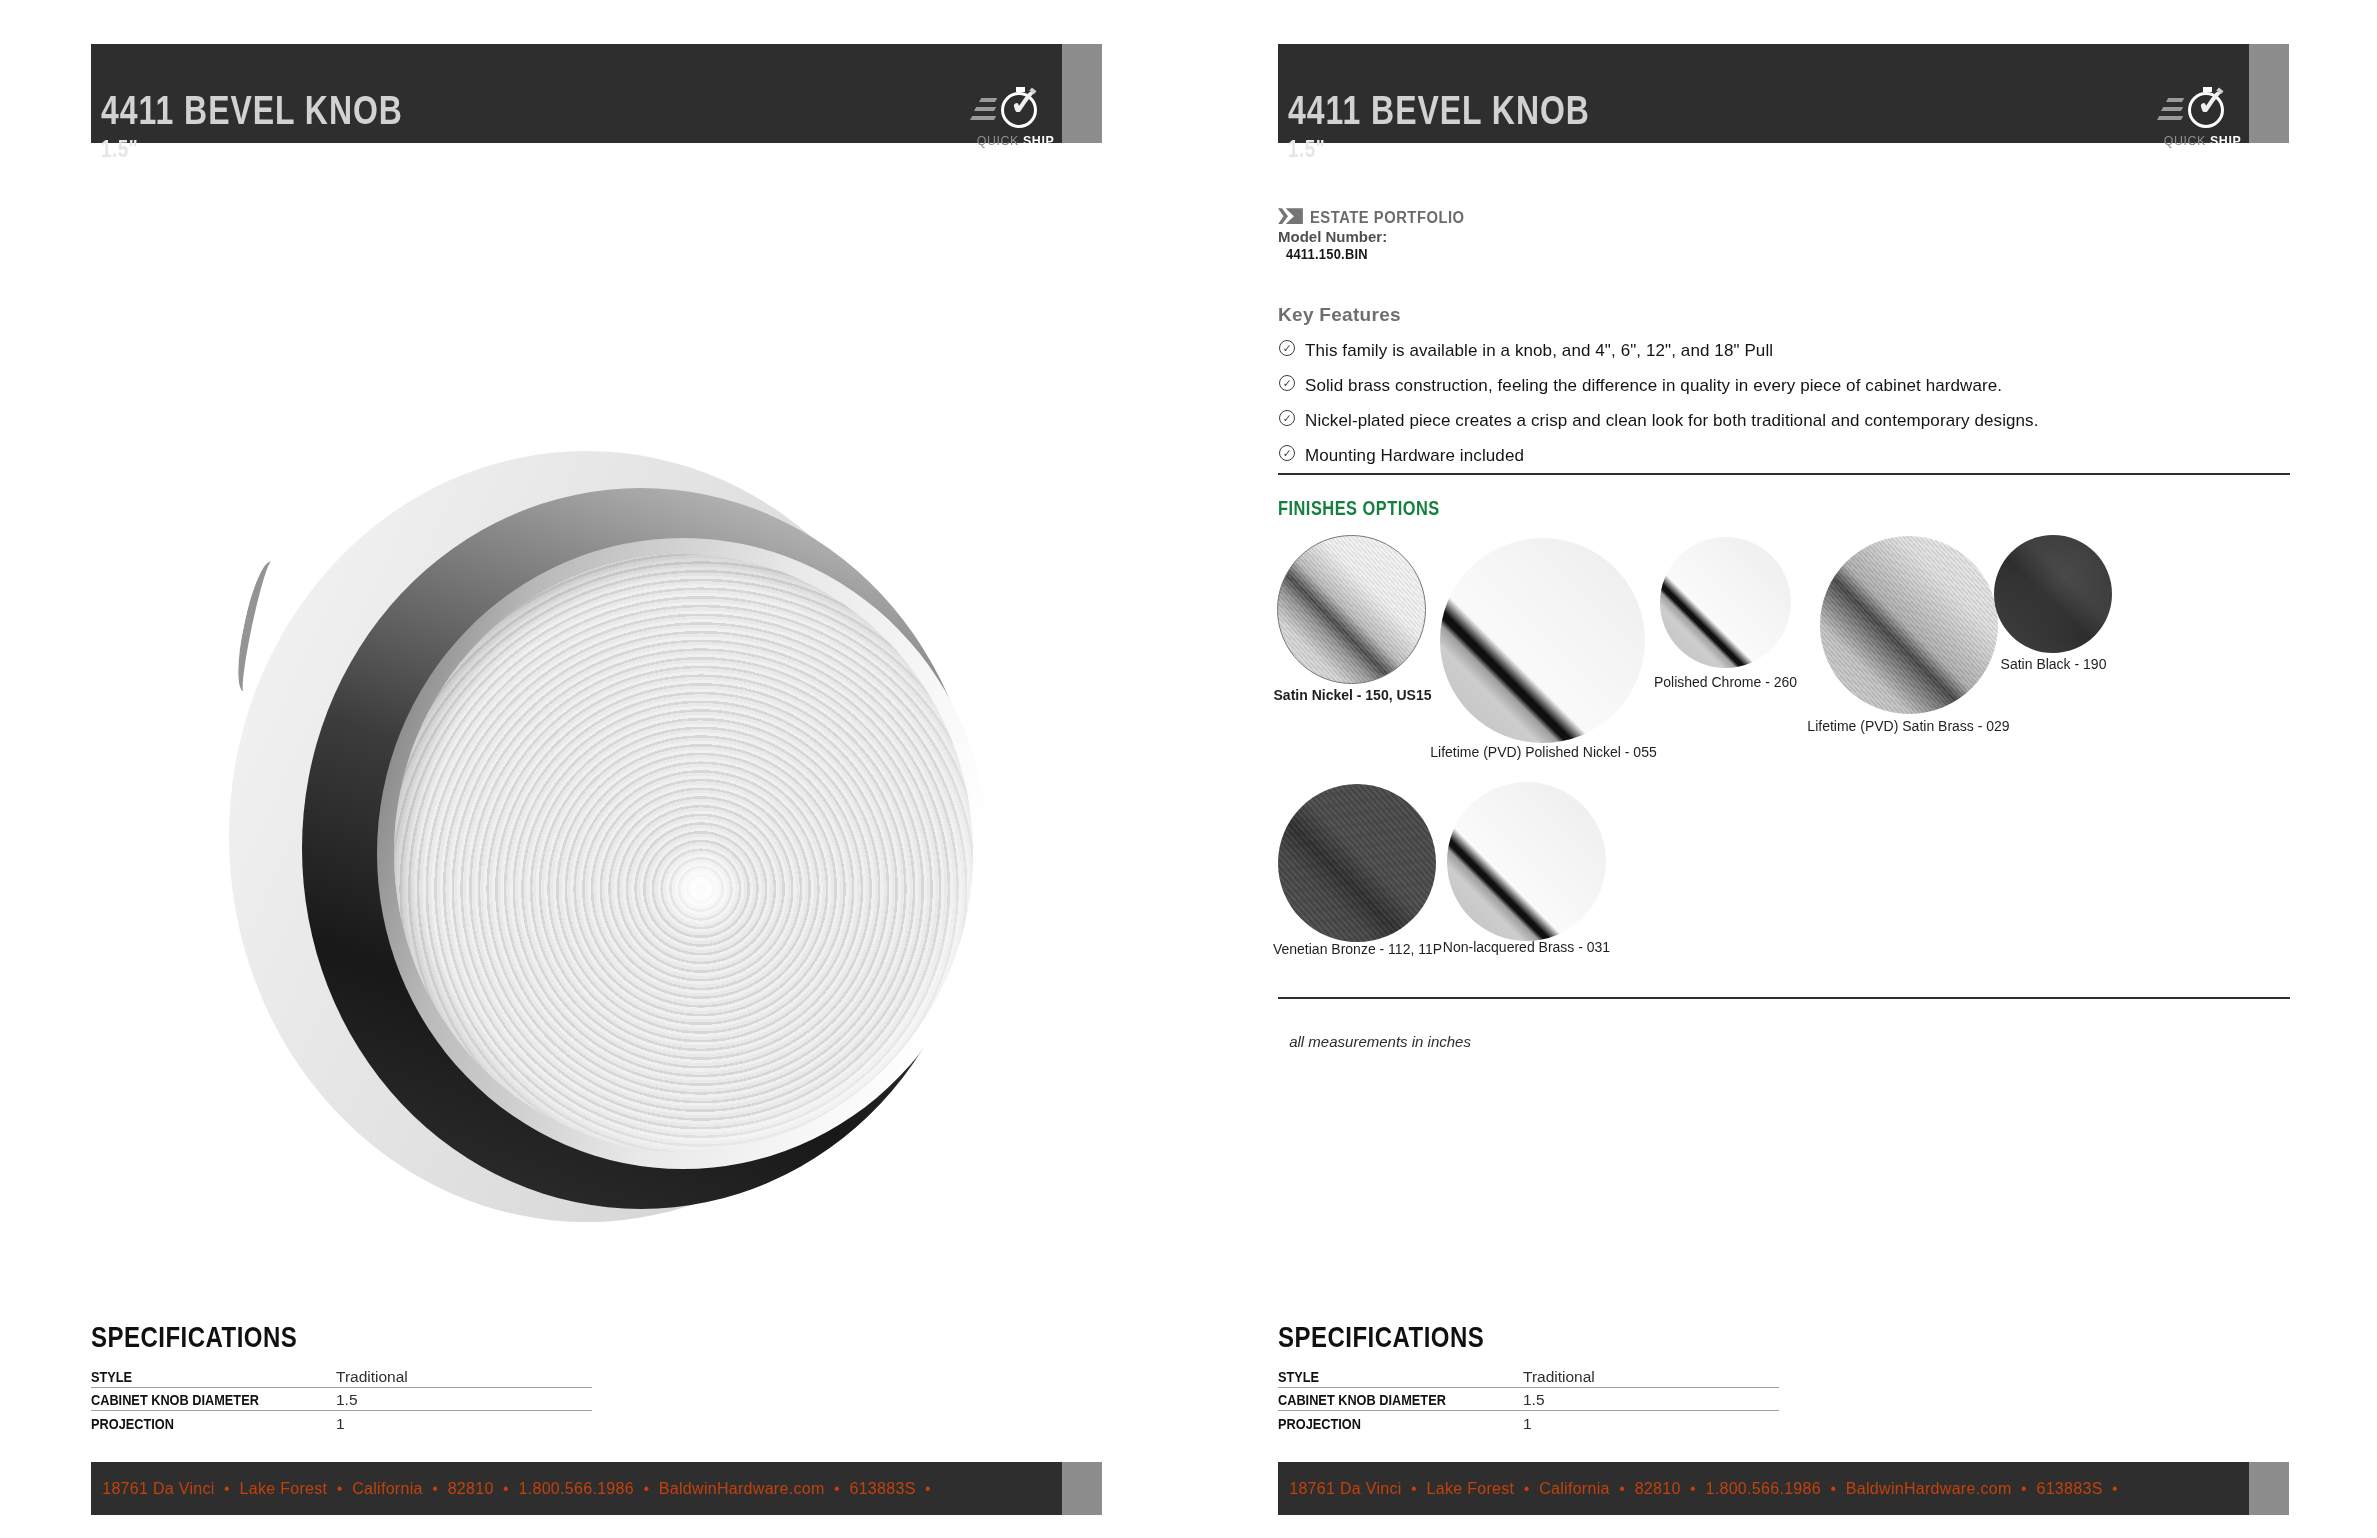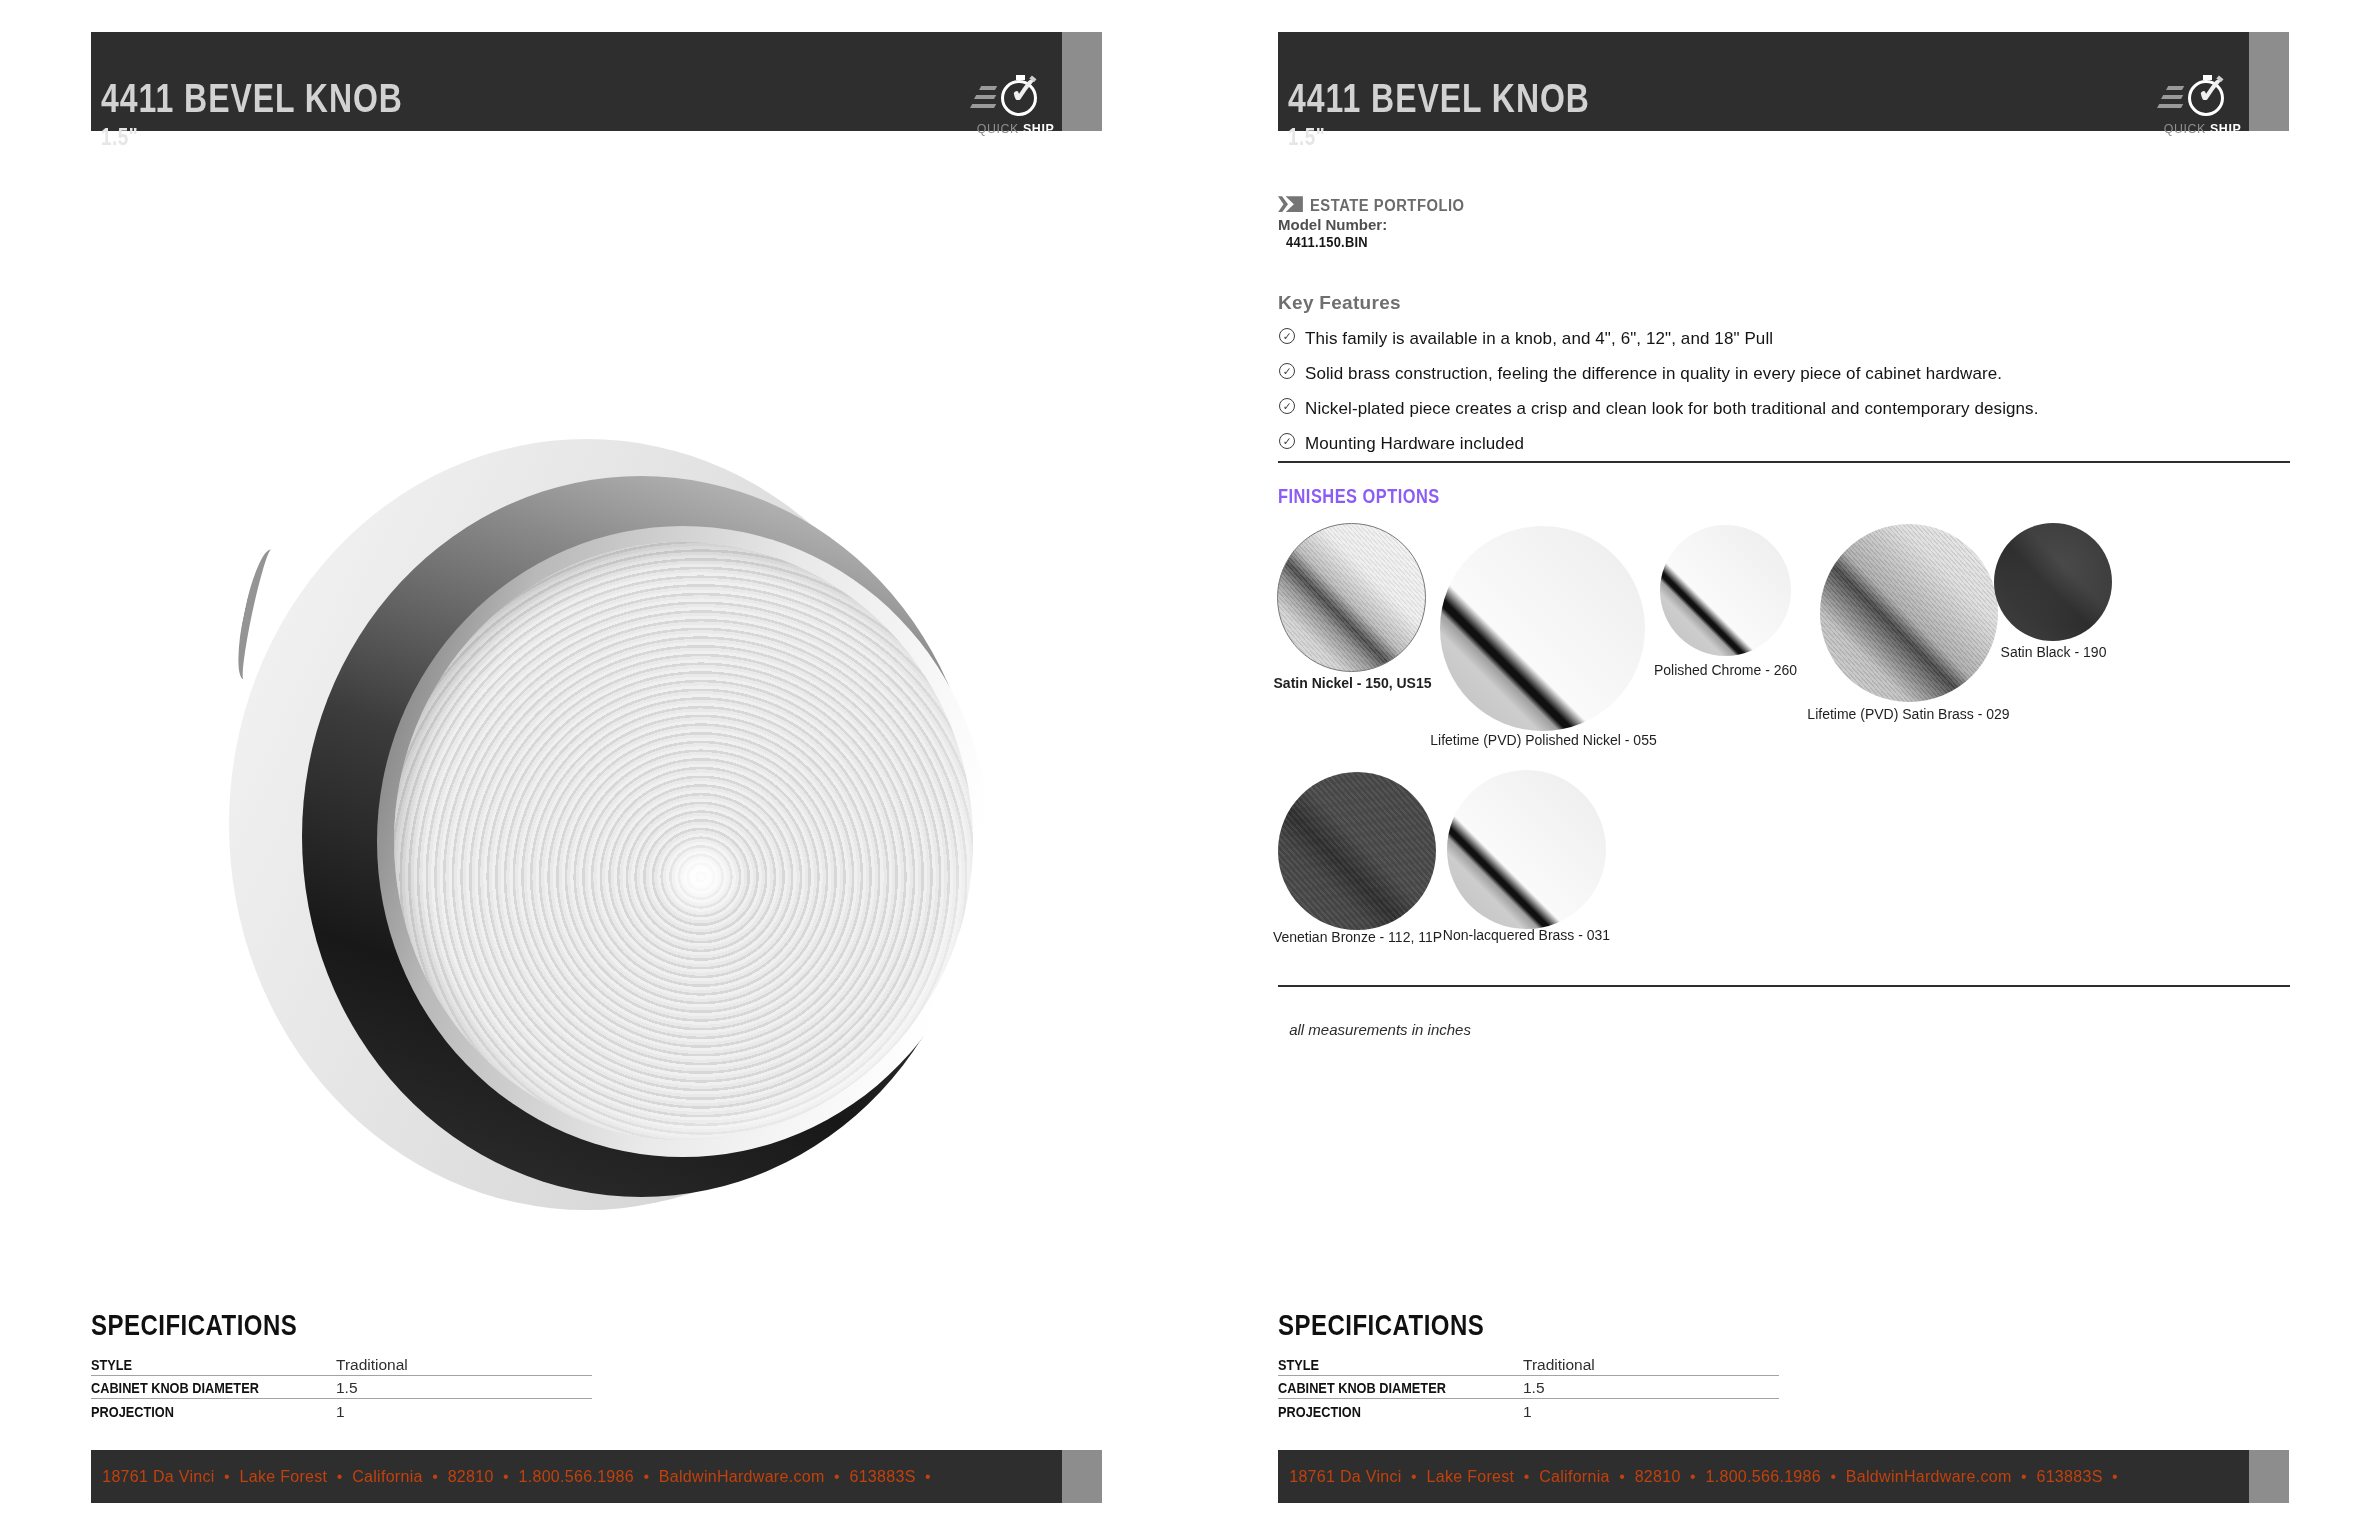--- a/index.html
+++ b/index.html
@@ -1,20 +1,20 @@
 <!DOCTYPE html>
 <html style="font-size:10px"><head>
 <meta charset="utf-8">
 <style>
   * { margin:0; padding:0; box-sizing:border-box; }
   html,body { background:#ffffff; }
   body { font-family:"Liberation Sans", sans-serif; }
   #canvas { position:relative; width:2377px; height:1539px; background:#fff; overflow:hidden; }
 
-  .page { position:absolute; top:0; width:1012px; height:1111px; }
+  .page { position:absolute; top:12px; width:1012px; height:1111px; }
 
   
   .bar { position:absolute; left:0; background:#2e2e2e; }
   .bar.hdr { top:32px; width:971px; height:99px; }
   .bar.ftr { top:1450px; width:971px; height:53px; }
   .bar-tab { position:absolute; background:#8d8d8d; }
   .bar-tab.hdr { top:32px; left:971px; width:40px; height:99px; }
   .bar-tab.ftr { top:1450px; left:971px; width:40px; height:53px; }
 
   .cn { display:inline-block; transform:scaleX(.8); transform-origin:0 50%; white-space:nowrap; }
@@ -72,21 +72,21 @@
   
   .kf-title { position:absolute; left:0; top:292px; font-size:19px; font-weight:bold; color:#6f6f6f; letter-spacing:0.3px; }
   .feature { position:absolute; left:0; height:21px; }
   .f-check { position:absolute; left:1.2px; top:0; width:16px; height:16px; border:1.2px solid #3d3d3d; border-radius:50%;
              color:#3d3d3d; font-size:10.6px; line-height:14.3px; text-align:center; }
   .f-text { position:absolute; left:27px; top:0.6px; font-size:17px; color:#141414; letter-spacing:0.1px; white-space:nowrap; }
 
   .rule { position:absolute; left:0; width:1012px; height:1.9px; background:#2e2e2e; }
 
   
-  .fin-title { position:absolute; left:0; top:484px; font-size:20.5px; font-weight:bold; color:#8b5cf6; letter-spacing:0.6px; }
+  .fin-title { position:absolute; left:0; top:484px; font-size:20.5px; font-weight:bold; color:#15803d; letter-spacing:0.6px; }
   .sw { position:absolute; border-radius:50%; }
   .sw.satin-nickel { border:1.9px solid #787878;
       background:
         repeating-linear-gradient(48deg, rgba(90,90,90,.10) 0 1.2px, rgba(255,255,255,.14) 1.2px 3.1px),
         linear-gradient(45deg,#dcdcdc 0%,#cfcfcf 22%,#8c8c8c 33%,#3f3f3f 40%,#b5b5b5 48%,#ededed 64%,#f2f2f2 100%); }
   .sw.polished { background:linear-gradient(45deg,#bfbfbf 0%,#cdcdcd 24%,#9f9f9f 29%,#101010 31%,#101010 33%,#fafafa 38%,#f4f4f4 66%,#ececec 100%); }
   .sw.satin-brass { background:
         repeating-linear-gradient(48deg, rgba(80,80,80,.12) 0 1.2px, rgba(255,255,255,.12) 1.2px 3.1px),
         linear-gradient(45deg,#cfcfcf 0%,#bdbdbd 25%,#6d6d6d 36%,#3c3c3c 42%,#a8a8a8 49%,#dcdcdc 72%,#e6e6e6 100%); }
   .sw.satin-black { background:

